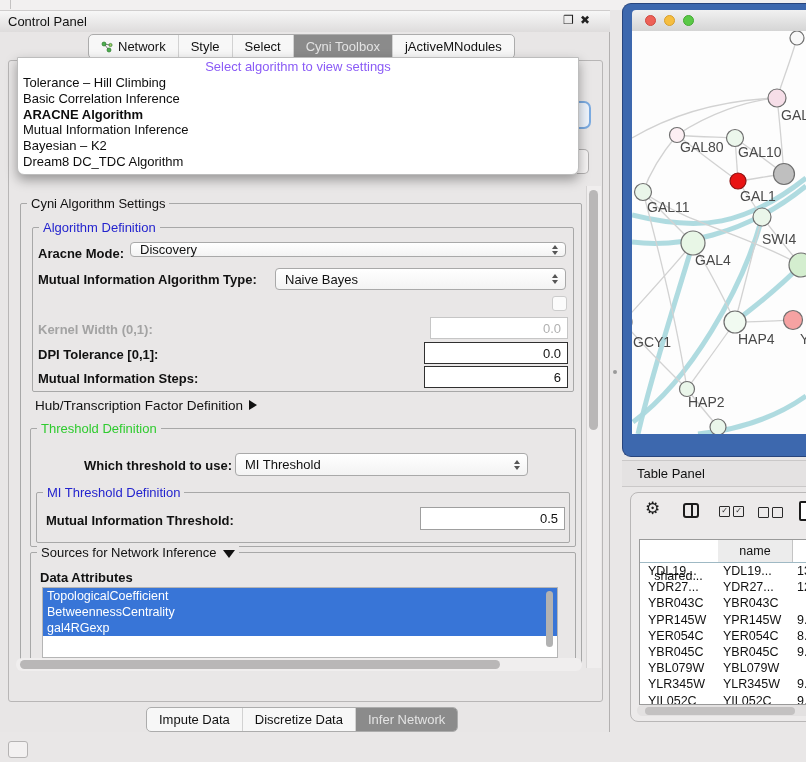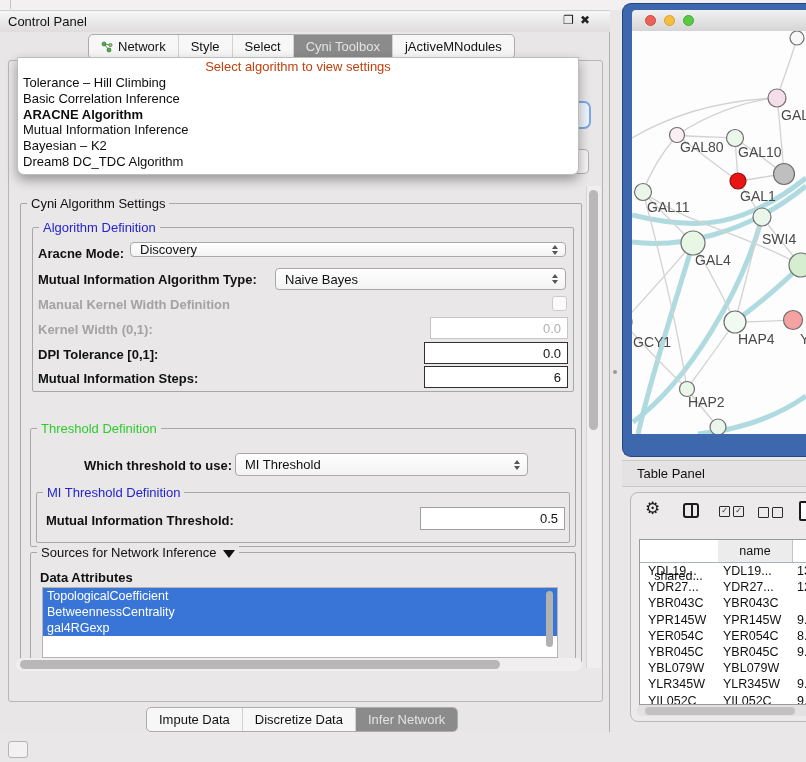--- a/index.html
+++ b/index.html
@@ -47,21 +47,21 @@
   #attr-list{left:42px;top:587px;width:514px;height:69px;background:#fff;border:1px solid #b5b5b5;overflow:hidden;}
   .attr-item{height:16px;line-height:16px;font-size:12.5px;padding-left:4px;background:#3875d7;color:#fff;}
   .mini-scroll{position:absolute;background:#b2b2b2;border-radius:4px;}
   
   .sb-track-v{position:absolute;background:#f0eeee;border-left:1px solid #d6d4d4;}
   .sb-track-h{position:absolute;background:#f0eeee;border-radius:6px;}
   .sb-thumb{position:absolute;background:#b9b7b7;border-radius:5px;}
   
   #algo-popup{left:17px;top:57px;width:560px;background:#fff;border:1px solid #bdbdbd;border-radius:0 0 7px 7px;
     box-shadow:0 5px 12px rgba(0,0,0,.35);z-index:30;padding:1px 0 4px 0;}
-  #algo-popup .prompt{text-align:center;color:#c2410c;font-size:13px;height:16px;line-height:15px;}
+  #algo-popup .prompt{text-align:center;color:#8b5cf6;font-size:13px;height:16px;line-height:15px;}
   #algo-popup .item{font-size:13px;height:15.8px;line-height:15.8px;padding-left:5px;color:#0d0d0d;}
   .frag{position:absolute;z-index:5;}
   
   #apply-btn{left:269px;top:675px;width:70px;height:22px;background:linear-gradient(#ffffff,#ececec);
     border:1px solid #a5a5a5;border-radius:7px;font-size:13px;display:flex;align-items:center;justify-content:center;margin-top:32px;}
   #mini-corner{left:8px;top:741px;width:18px;height:15px;border:1px solid #b5b3b3;border-radius:3px;background:#f3f1f1;}
   
   .tri-right{display:inline-block;width:0;height:0;border-top:5px solid transparent;border-bottom:5px solid transparent;border-left:8px solid #111;margin-left:6px;}
   .tri-down{display:inline-block;width:0;height:0;border-left:6px solid transparent;border-right:6px solid transparent;border-top:8px solid #111;margin-left:6px;vertical-align:middle;}
   
@@ -157,35 +157,37 @@
       </span>
   </div>
   <div class="lbl bold" style="left:38px;top:272px;">Mutual Information Algorithm Type:</div>
   <div class="combo" style="left:275px;top:268px;width:291px;height:22px;">
     <span>Naive Bayes</span>
     <span class="arrows">
         <span class="arr-up"></span>
         <span class="arr-dn"></span>
       </span>
   </div>
-  <div class="lbl dis" style="left:38px;top:297px;">Manual Kernel Width Definition</div>
   <div class="checkbox" style="left:552px;top:296px;"></div>
   <div class="lbl dis" style="left:38px;top:322px;">Kernel Width (0,1):</div>
   <div class="tfield disabled" style="left:430px;top:317px;width:138px;height:22px;">
     <span>0.0</span>
   </div>
   <div class="lbl bold" style="left:38px;top:347px;">DPI Tolerance [0,1]:</div>
   <div class="tfield" style="left:424px;top:342px;width:144px;height:22px;">
     <span>0.0</span>
   </div>
   <div class="lbl bold" style="left:38px;top:371px;">Mutual Information Steps:</div>
   <div class="tfield" style="left:424px;top:366px;width:144px;height:22px;">
     <span>6</span>
   </div>
 
+  <div class="lbl" style="left:35px;top:398px;font-size:13.5px;">
+    <span>Hub/Transcription Factor Definition</span><span class="tri-right"></span>
+  </div>
 
   <div class="groupbox" style="left:30px;top:428px;width:544px;height:117px;">
     <span class="grouplabel green">Threshold Definition</span>
   </div>
   <div class="lbl bold" style="left:84px;top:458px;">Which threshold to use:</div>
   <div class="combo" style="left:235px;top:453px;width:293px;height:23px;">
     <span>MI Threshold</span>
     <span class="arrows">
         <span class="arr-up"></span>
         <span class="arr-dn"></span>

